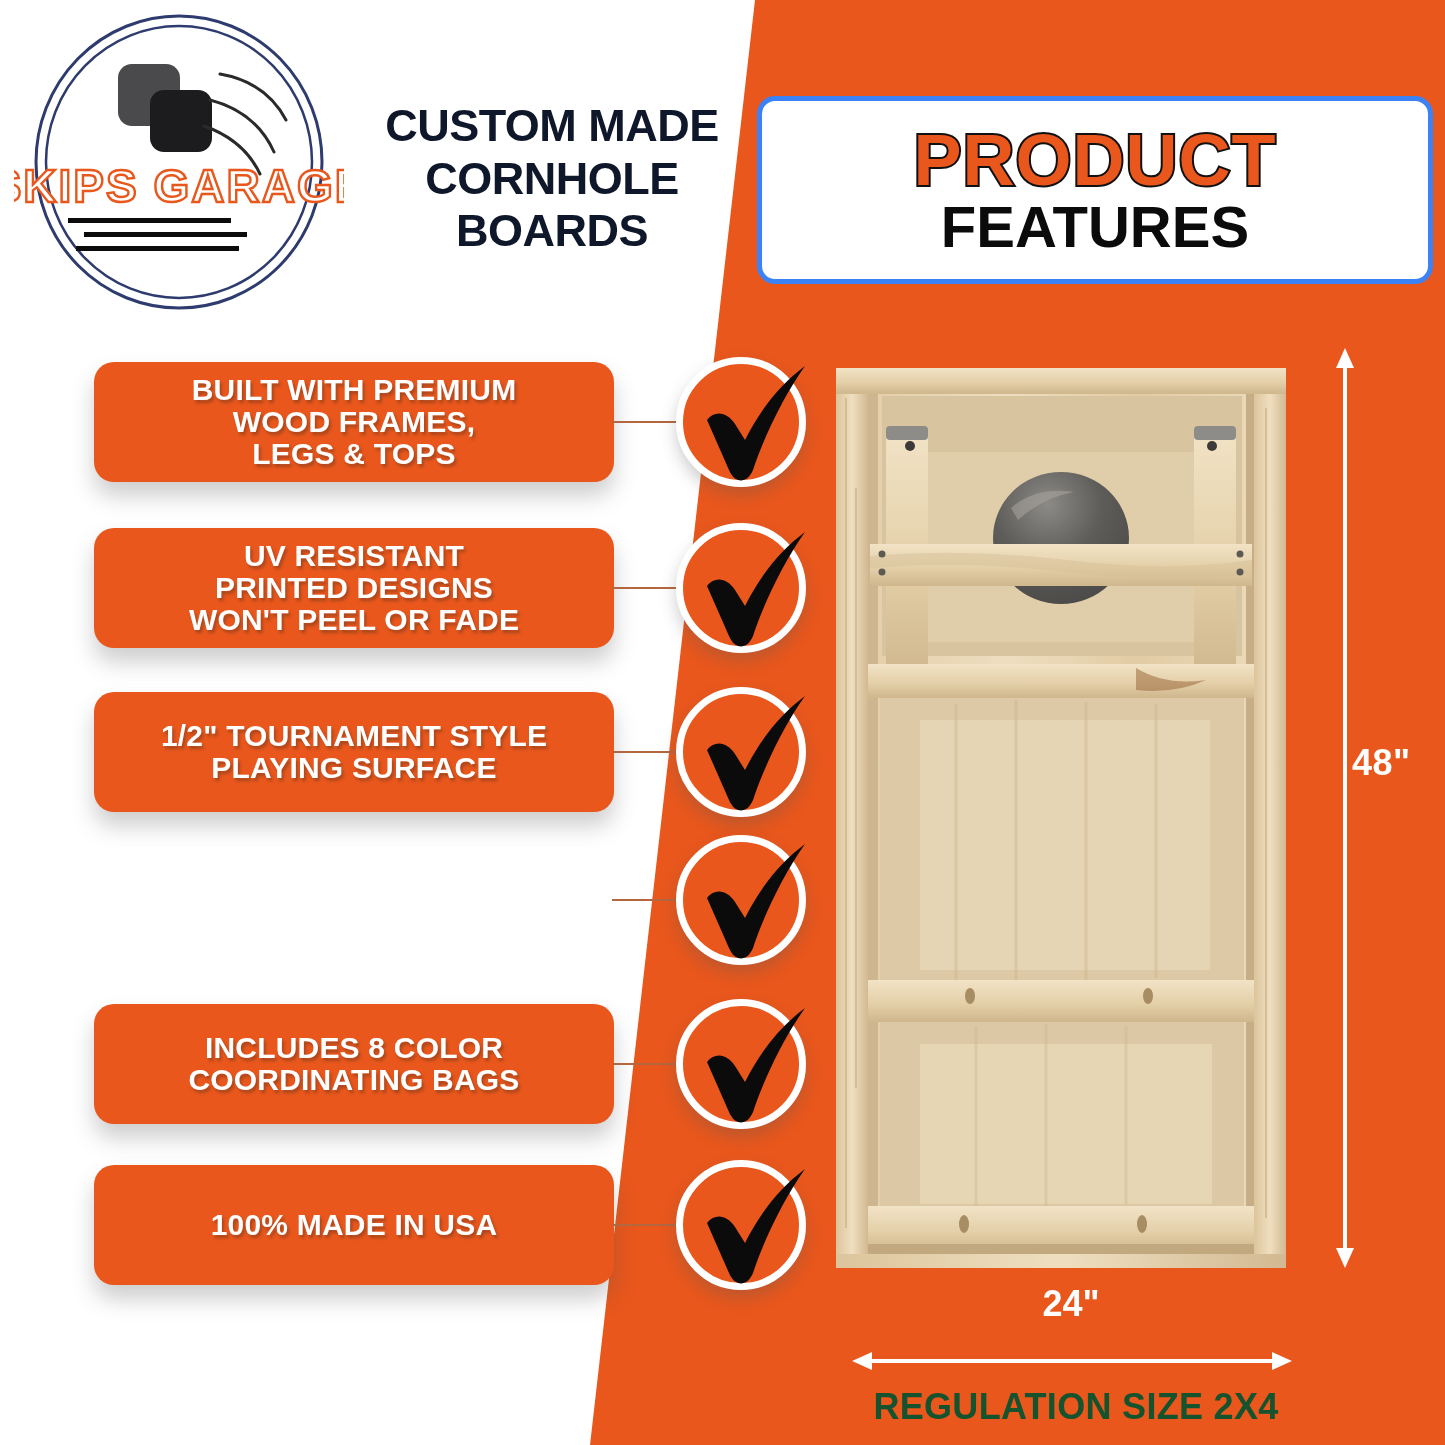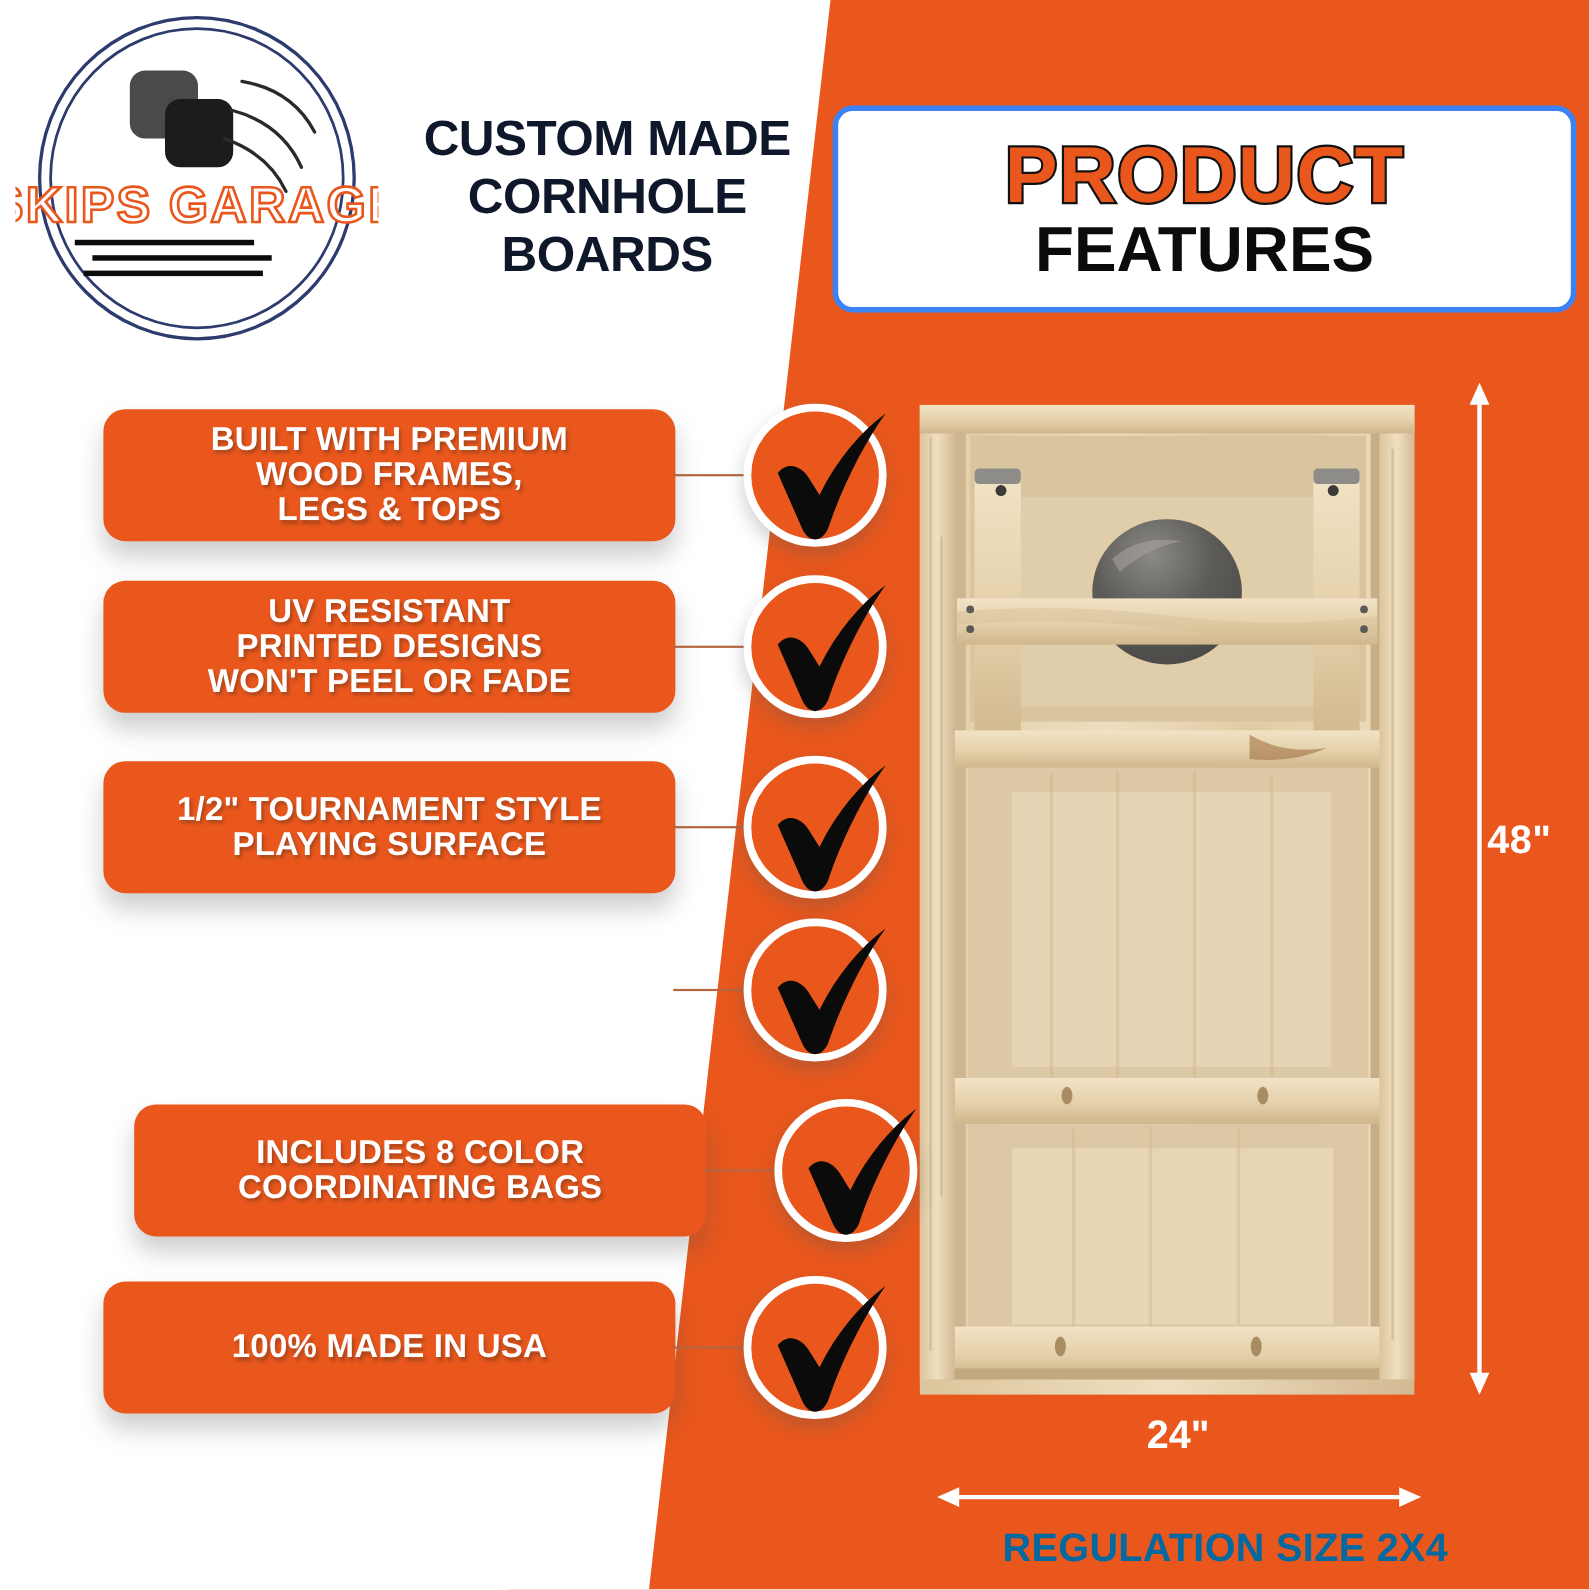--- a/index.html
+++ b/index.html
@@ -193,27 +193,27 @@
     position: absolute;
     left: 852px;
     top: 1350px;
     width: 440px;
     height: 22px;
     z-index: 6;
   }
   .dim-h svg { display:block; width: 440px; height: 22px; }
   .regulation {
     position: absolute;
-    left: 844px;
+    left: 806px;
     top: 1386px;
     width: 540px;
     text-align: center;
     font-size: 36px;
     font-weight: 700;
-    color: #0369a1;
+    color: #14532d;
     letter-spacing: 0.3px;
     z-index: 7;
   }
 </style>
 </head>
 <body>
 
 <div id="canvas">
 
   <div class="orange-panel"></div>
@@ -243,21 +243,21 @@
     <span class="ln">CUSTOM MADE</span>
     <span class="ln">CORNHOLE</span>
     <span class="ln">BOARDS</span>
   </div>
 
   <div class="pf-badge">
     <div class="pf-product">PRODUCT</div>
     <div class="pf-features">FEATURES</div>
   </div>
 
-  <div class="feature-row" style="top:372px;">
+  <div class="feature-row" style="top:362px;">
     <div class="pill">
       <div class="pill-text">BUILT WITH PREMIUM
 WOOD FRAMES,
 LEGS &amp; TOPS</div>
     </div>
     <div class="connector"></div>
     <div class="check-circle">
       <svg viewBox="0 0 160 160" xmlns="http://www.w3.org/2000/svg">
         <path d="M38 78 C46 68 58 70 66 82 L76 98 C92 66 112 42 136 24 C116 52 96 92 84 128 C78 142 66 142 60 128 Z" fill="#0b0b0b"></path>
       </svg>
@@ -293,21 +293,21 @@
 
   <div class="feature-row" style="top:840px;">
     <div class="connector"></div>
     <div class="check-circle">
       <svg viewBox="0 0 160 160" xmlns="http://www.w3.org/2000/svg">
         <path d="M38 78 C46 68 58 70 66 82 L76 98 C92 66 112 42 136 24 C116 52 96 92 84 128 C78 142 66 142 60 128 Z" fill="#0b0b0b"></path>
       </svg>
     </div>
   </div>
 
-  <div class="feature-row" style="top:1004px;margin-left:28px;">
+  <div class="feature-row" style="top:1004px;">
     <div class="pill">
       <div class="pill-text">INCLUDES 8 COLOR
 COORDINATING BAGS</div>
     </div>
     <div class="connector"></div>
     <div class="check-circle">
       <svg viewBox="0 0 160 160" xmlns="http://www.w3.org/2000/svg">
         <path d="M38 78 C46 68 58 70 66 82 L76 98 C92 66 112 42 136 24 C116 52 96 92 84 128 C78 142 66 142 60 128 Z" fill="#0b0b0b"></path>
       </svg>
     </div>

